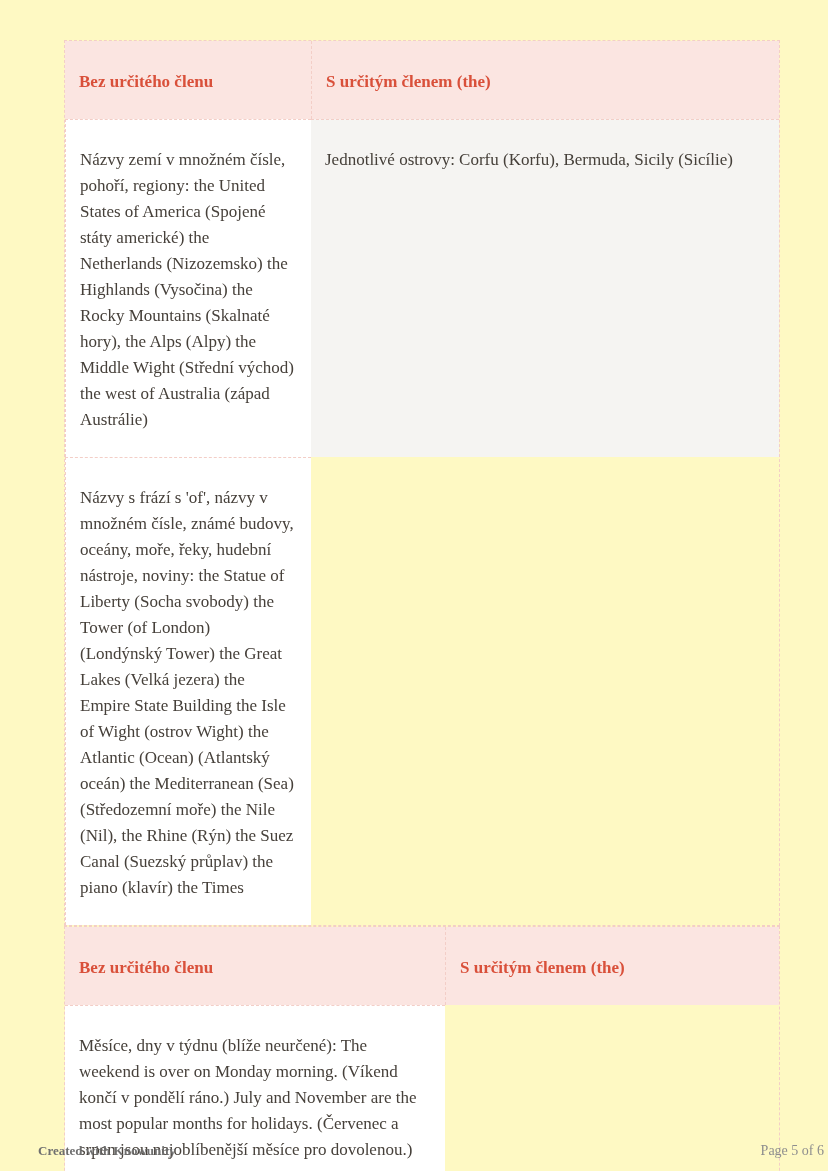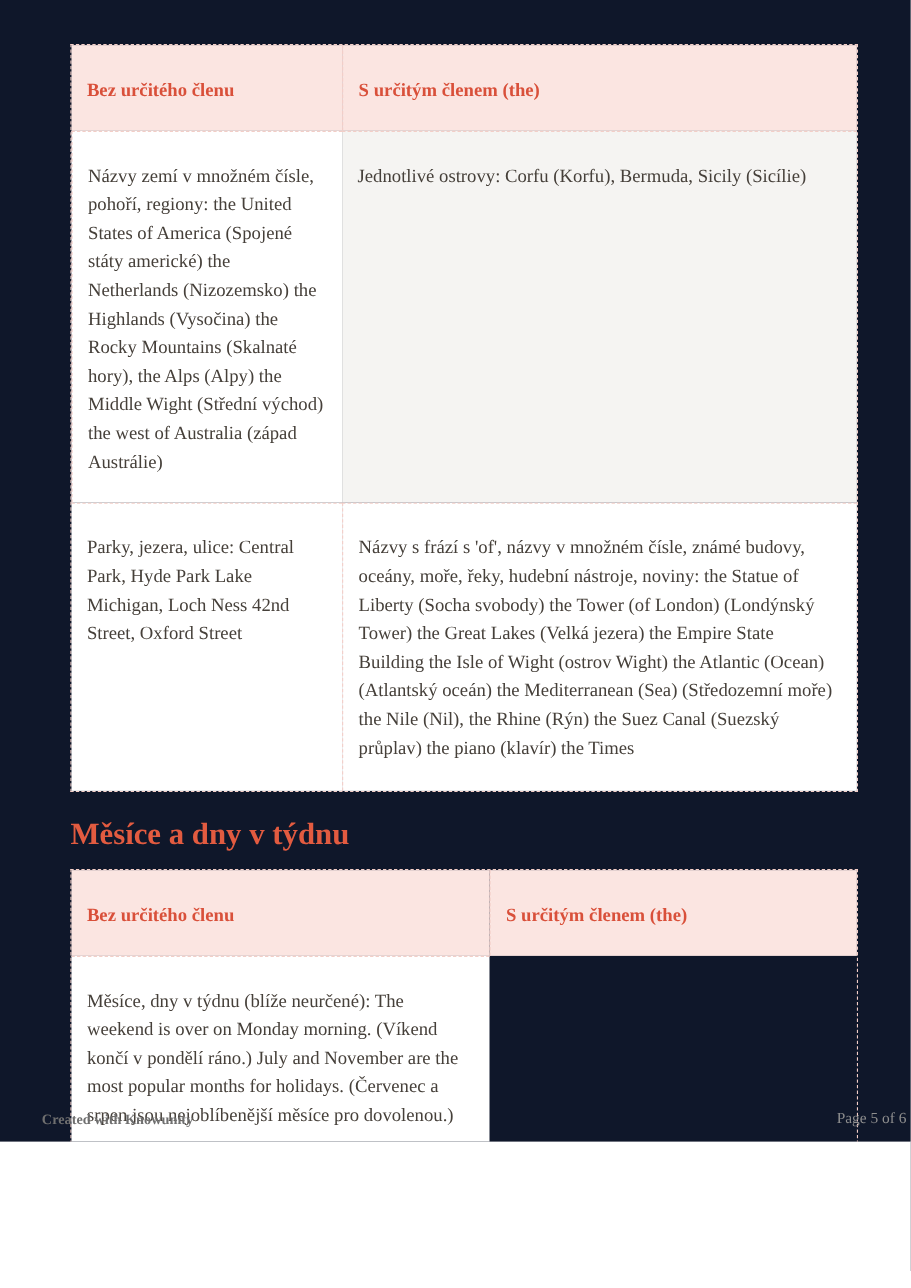--- a/index.html
+++ b/index.html
@@ -10,22 +10,22 @@
     --border-pink:#f3cec7;
     --body-text:#46403a;
     --footer-gray:#6f6f6f;
     --pagenum-gray:#8e8e8e;
   }
   *{box-sizing:border-box;margin:0;padding:0;}
   html,body{background:#ffffff;}
   body{font-family:"Liberation Serif","DejaVu Serif",serif;}
   .page{
     position:relative;
-    width:828px;height:1038px;
-    background:#0f172a;
+    width:828px;height:1171px;
+    background:#fef9c3;
     overflow:hidden;
   }
   .content{
     position:absolute;
     left:64px;top:40px;
     width:716px;
   }
   .grammar-table{
     display:grid;
     border:1px dashed var(--border-pink);
@@ -85,25 +85,23 @@
   <div class="content">
 
     <section class="grammar-table table1">
       <div class="cell header c1">Bez určitého členu</div>
       <div class="cell header c2">S určitým členem (the)</div>
 
       <div class="cell rowline c2 r1">Názvy zemí v množném čísle, pohoří, regiony: the United States of America (Spojené státy americké) the Netherlands (Nizozemsko) the Highlands (Vysočina) the Rocky Mountains (Skalnaté hory), the Alps (Alpy) the Middle Wight (Střední východ) the west of Australia (západ Austrálie)</div>
 
       <div class="cell rowline c1 r2">Jednotlivé ostrovy: Corfu (Korfu), Bermuda, Sicily (Sicílie)</div>
 
-      <div class="cell rowline c1 r3">Parky, jezera, ulice: Central Park, Hyde Park Lake Michigan, Loch Ness 42nd Street, Oxford Street</div>
       <div class="cell rowline c2 r3">Názvy s frází s 'of', názvy v množném čísle, známé budovy, oceány, moře, řeky, hudební nástroje, noviny: the Statue of Liberty (Socha svobody) the Tower (of London) (Londýnský Tower) the Great Lakes (Velká jezera) the Empire State Building the Isle of Wight (ostrov Wight) the Atlantic (Ocean) (Atlantský oceán) the Mediterranean (Sea) (Středozemní moře) the Nile (Nil), the Rhine (Rýn) the Suez Canal (Suezský průplav) the piano (klavír) the Times</div>
     </section>
 
-    <h2 class="section-heading">Měsíce a dny v týdnu</h2>
 
     <section class="grammar-table table2">
       <div class="cell header c1">Bez určitého členu</div>
       <div class="cell header c2">S určitým členem (the)</div>
 
       <div class="cell rowline c1 r1">Měsíce, dny v týdnu (blíže neurčené): The weekend is over on Monday morning. (Víkend končí v pondělí ráno.) July and November are the most popular months for holidays. (Červenec a srpen jsou nejoblíbenější měsíce pro dovolenou.)</div>
     </section>
 
   </div>
 

